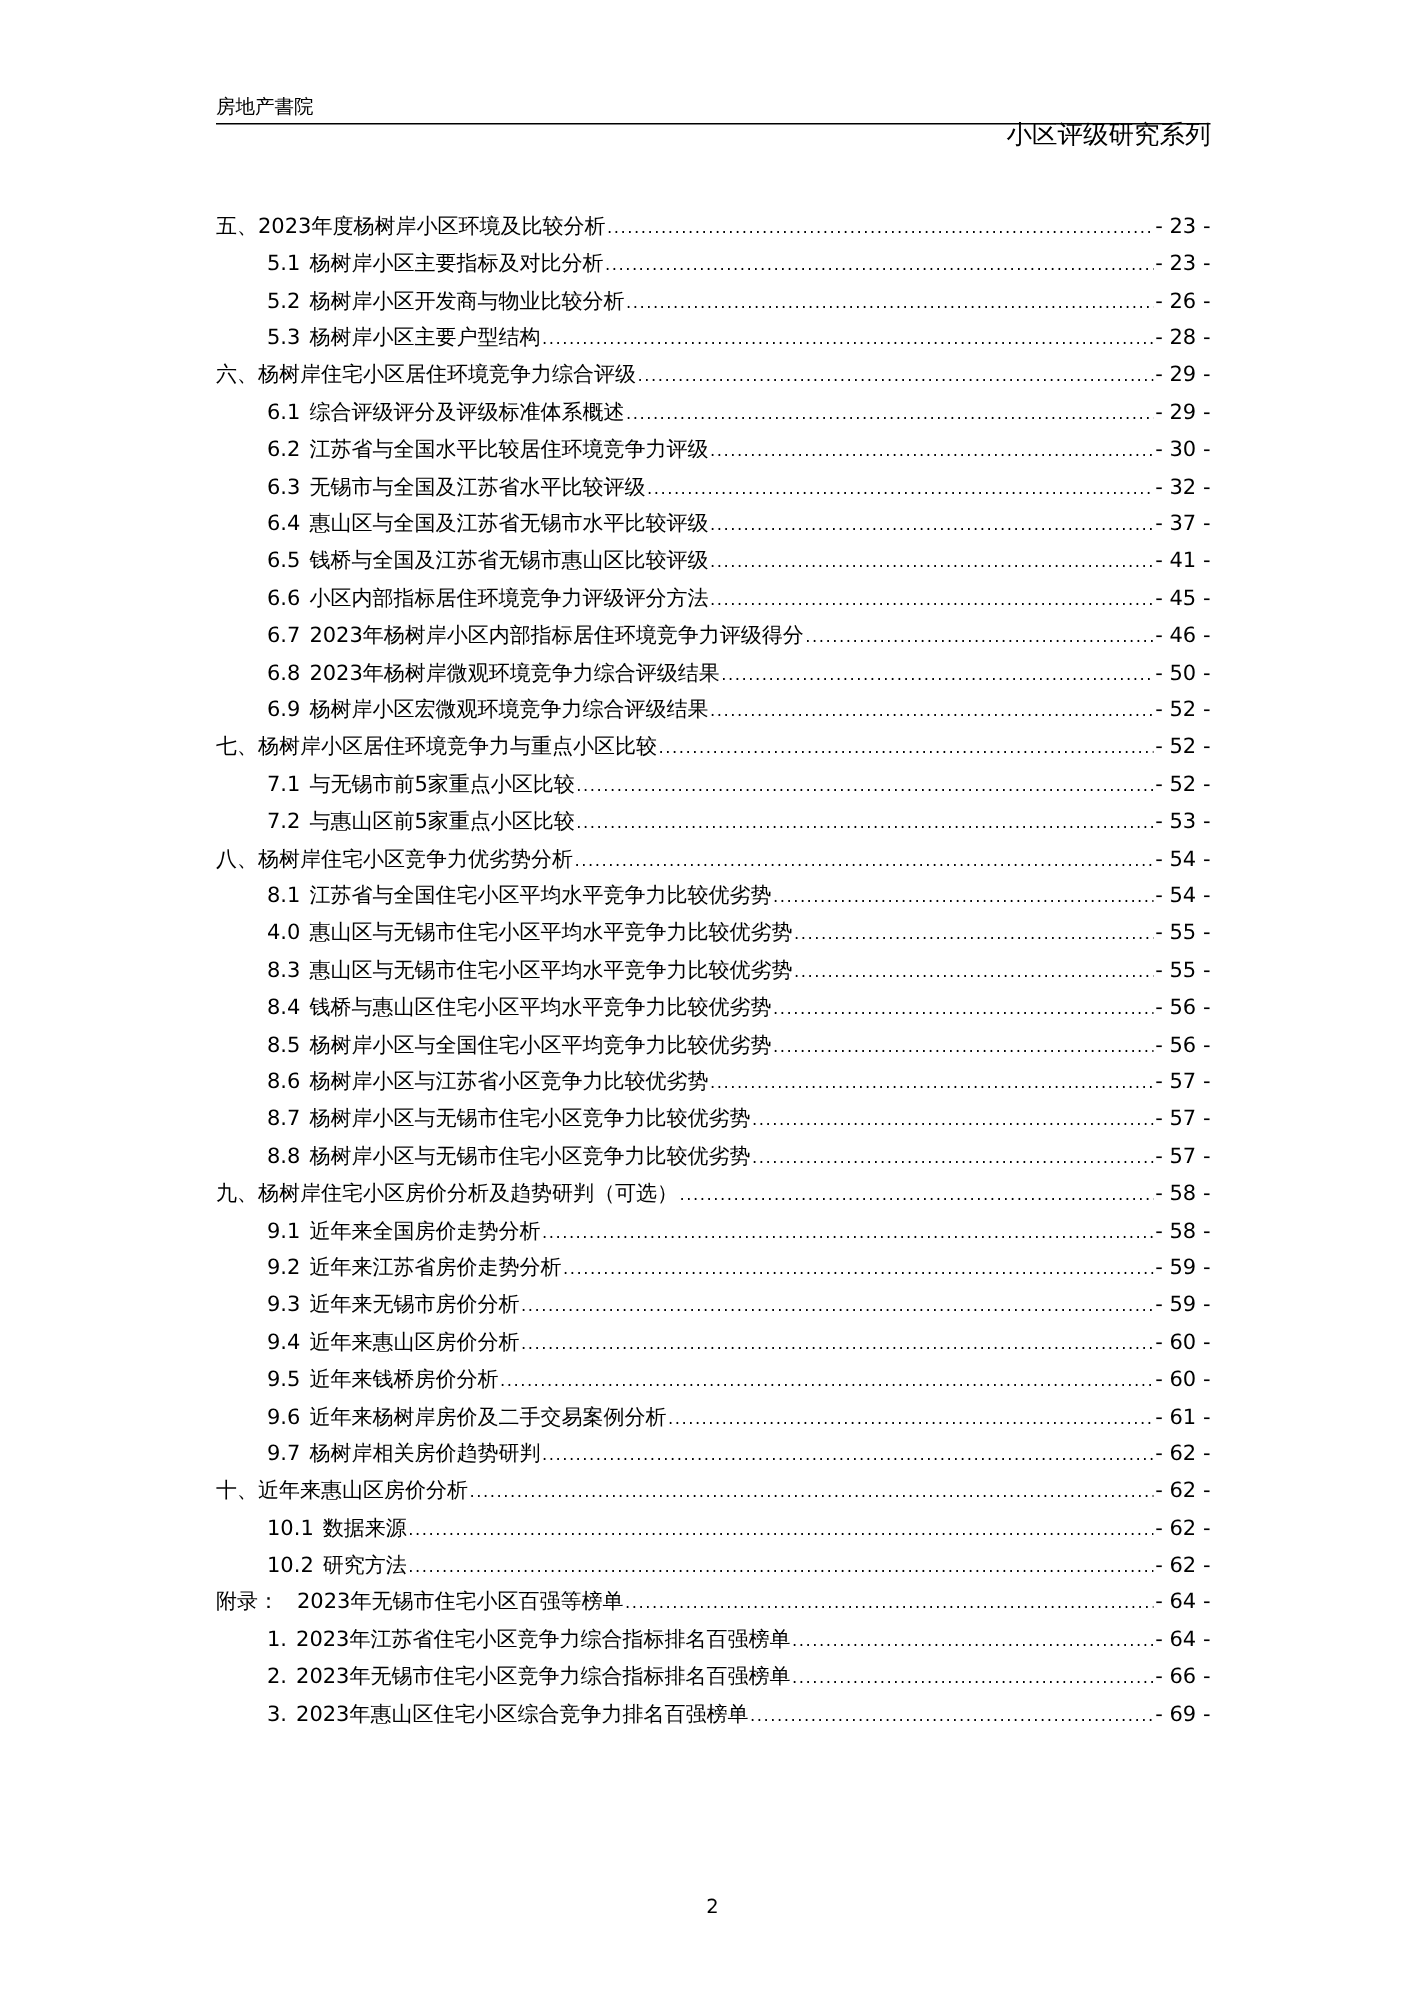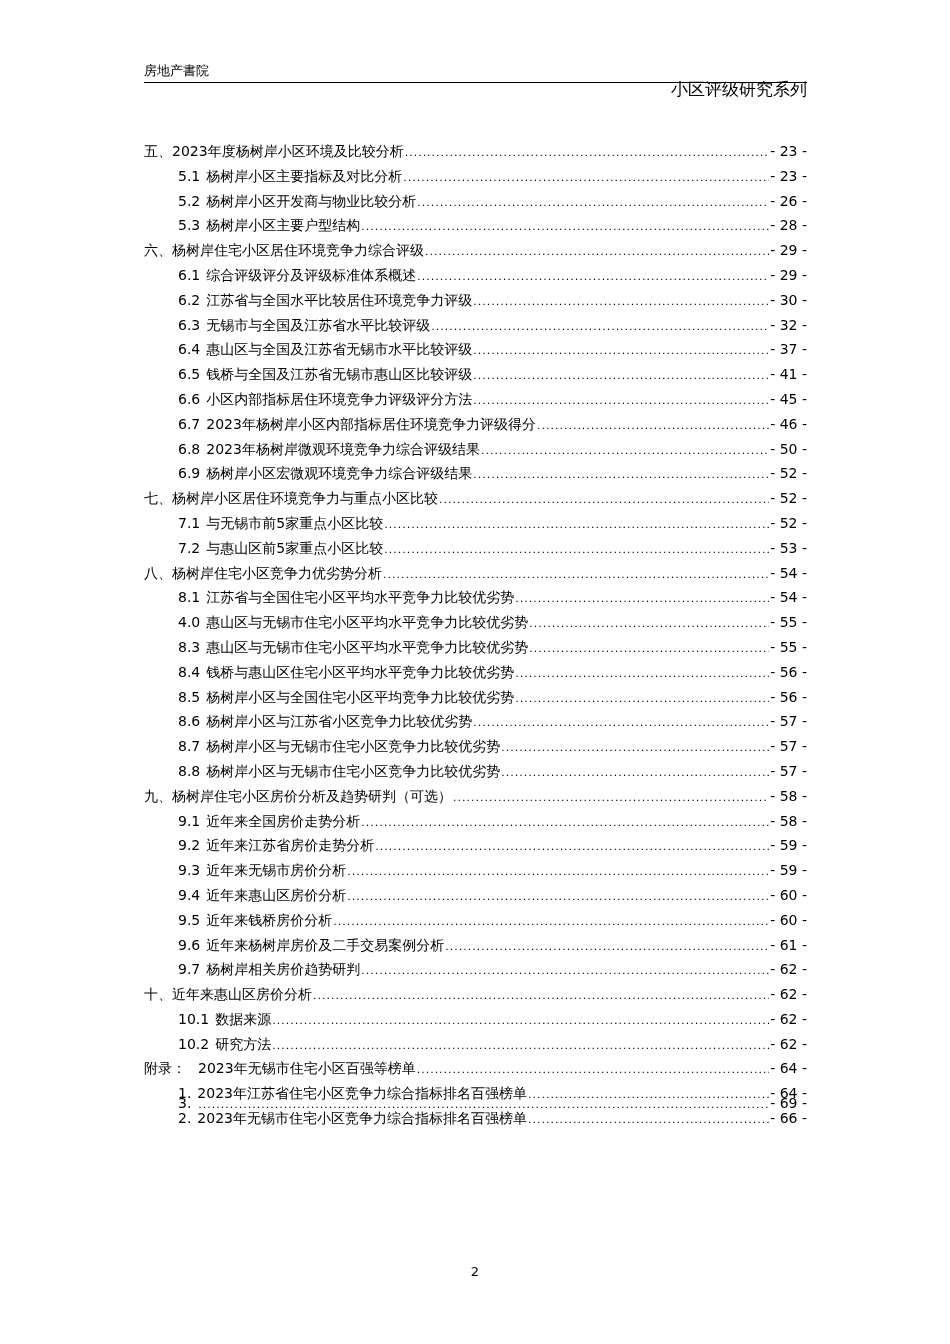--- a/index.html
+++ b/index.html
@@ -267,18 +267,19 @@
       <span class="page">- 64 -</span>
     </div>
     <div class="row l2">
       <span class="num">2.</span>
       <span class="title">2023年无锡市住宅小区竞争力综合指标排名百强榜单</span>
       <span class="dots"></span>
       <span class="page">- 66 -</span>
     </div>
     <div class="row l2">
       <span class="num">3.</span>
+      <span class="title">2023年惠山区住宅小区综合竞争力排名百强榜单</span>
       <span class="dots"></span>
       <span class="page">- 69 -</span>
     </div>
   </div>
 
 <div class="footer">2</div>
 
 </body></html>

